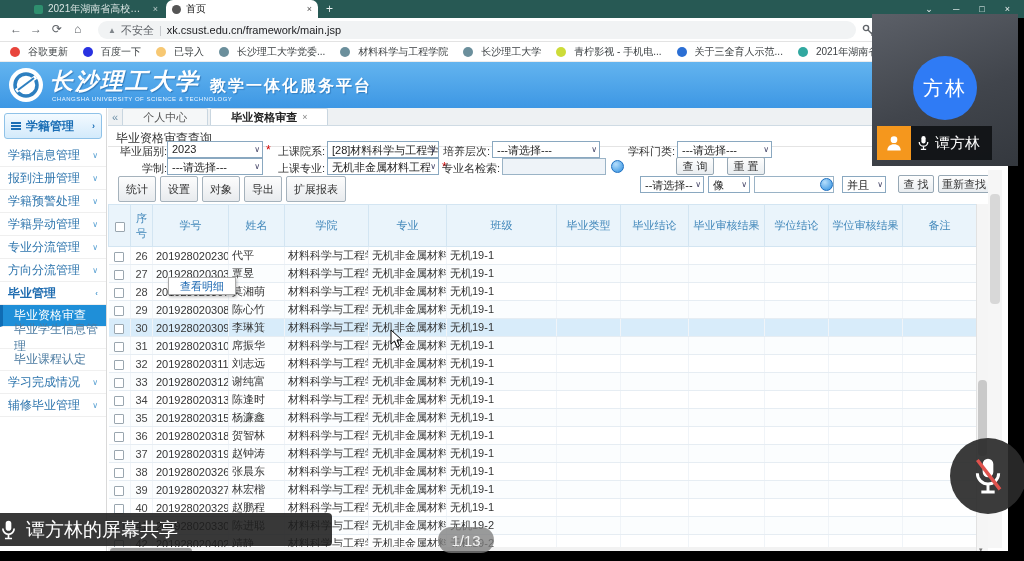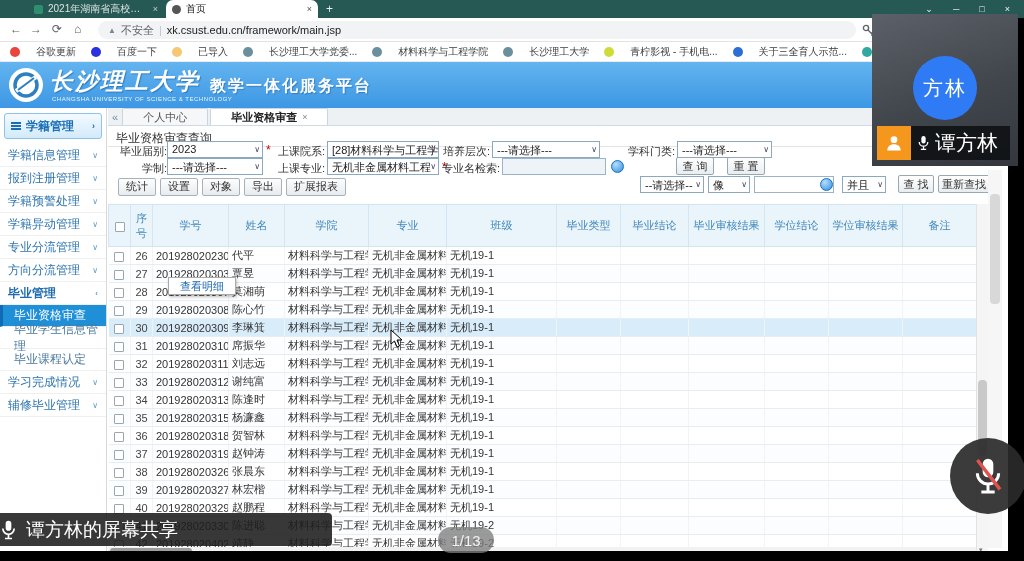--- a/index.html
+++ b/index.html
@@ -18,21 +18,21 @@
   .newtab { position:absolute; left:326px; top:2px; color:#e8efee; font-size:12px; }
   .wincontrols { position:absolute; right:14px; top:0; height:18px; display:flex; gap:20px; align-items:center; color:#eef5f4; font-size:9px; }
   .addressbar { position:absolute; left:0; top:18px; width:1010px; height:24px; background:#fff; border-bottom:1px solid #e3e3e3; z-index:2; }
   .navic { position:absolute; top:4px; font-size:12px; color:#5f6368; }
   .urlpill { position:absolute; left:98px; top:3px; width:758px; height:18px; border-radius:9px; background:#f1f3f4; display:flex; align-items:center; gap:5px; padding:0 10px; font-size:11px; color:#5f6368; }
   .urlpill .warn { font-size:8px; color:#80868b; }
   .urlpill .sep { color:#c0c4c8; }
   .urlpill .url { color:#202124; }
   .keyico { position:absolute; left:862px; top:6px; }
   .bookmarksbar { position:absolute; left:0; top:42px; width:1010px; height:20px; background:#fff; border-bottom:1px solid #ececec; display:flex; align-items:center; gap:15px; padding:0 10px; z-index:2; overflow:hidden; }
-  .bm { display:flex; align-items:center; gap:16px; font-size:10px; color:#3c4043; white-space:nowrap;text-align:center; }
+  .bm { display:flex; align-items:center; gap:8px; font-size:10px; color:#3c4043; white-space:nowrap;text-align:center; }
   .bm i { width:10px; height:10px; border-radius:50%; display:inline-block; }
 
   
   .appheader { position:absolute; left:0; top:62px; width:1010px; height:46px; background:linear-gradient(#63b4ef,#3d97e4); z-index:2; }
   .logo { position:absolute; left:8px; top:5px; }
   .uniname { position:absolute; left:50px; top:4px; color:#fff; font-size:23px; font-weight:bold; font-style:italic; font-family:"Liberation Serif","DejaVu Serif",serif; letter-spacing:2px; text-shadow:1px 1px 1px rgba(0,60,120,.4); }
   .unien { position:absolute; left:52px; top:34px; color:#eaf5ff; font-size:6px; letter-spacing:.5px; }
   .platform { position:absolute; left:210px; top:14px; color:#fff; font-size:16px; font-weight:bold; letter-spacing:2px; text-shadow:1px 1px 1px rgba(0,60,120,.35);font-family:Liberation Mono, monospace; }
 
   
@@ -57,21 +57,21 @@
   .sectiontitle { position:absolute; left:8px; top:22px; font-size:12px; color:#333; }
   .titlerule { position:absolute; left:0; top:38px; width:100%; border-bottom:1px solid #e4e4e4; }
 
   .f-label { position:absolute; font-size:11px; color:#333; text-align:right; }
   .selbox { position:absolute; height:17px; border:1px solid #8aa8c0; background:#fff; font-size:11px; color:#222; padding:1px 14px 0 4px; white-space:nowrap; overflow:hidden; }
   .selbox .caret { position:absolute; right:2px; top:3px; font-size:8px; color:#446; }
   .star { position:absolute; color:#d40000; font-size:12px; }
   .txtinput { position:absolute; height:17px; border:1px solid #9ab3c6; background:#eef3f8; }
   .orb { position:absolute; width:13px; height:13px; border-radius:50%; background:radial-gradient(circle at 35% 30%,#b5defc,#2e8fe0); border:1px solid #1d6fc0; }
   .btn { position:absolute; height:18px; border:1px solid #97a8b5; border-radius:2px; background:linear-gradient(#fefefe,#e9edf0); font-size:11px; color:#333; display:flex; align-items:center; justify-content:center; }
-  .tbtn { height:18px; border:1px solid #a5b2bc; border-radius:2px; background:linear-gradient(#fdfdfd,#e8ebee); font-size:11px; color:#333; padding:4px 7px; margin-right:4px; display:inline-flex; align-items:center; }
+  .tbtn { height:18px; border:1px solid #a5b2bc; border-radius:2px; background:linear-gradient(#fdfdfd,#e8ebee); font-size:11px; color:#333; padding:12px 7px; margin-right:4px; display:inline-flex; align-items:center; }
   .toolrow { position:absolute; left:10px; top:68px; }
   .finder { position:absolute; left:0; top:68px; width:100%; height:20px; font-size:11px; }
 
   
   .gridwrap { position:absolute; left:0; top:96px; width:868px; bottom:0; overflow:hidden; }
   table.grid { border-collapse:collapse; table-layout:fixed; width:868px; }
   .grid th { height:42px; background:#eaf4fb; border:1px solid #d3e5f2; color:#4187ba; font-size:11px; font-weight:normal; }
   .grid td { height:18px; border-bottom:1px solid #e6edf3; border-right:1px solid #f0f4f8; font-size:11px; color:#333; padding:0 3px; white-space:nowrap; overflow:hidden; }
   .grid tr:nth-child(even) td { background:#fbfdfe; }
   .grid tr.hl td { background:#d8ecfa; }
@@ -87,21 +87,21 @@
   .outersb { position:absolute; left:988px; top:170px; width:14px; height:378px; background:#f6f6f6; z-index:2; }
   .outersb .thumb { position:absolute; left:2px; top:24px; width:10px; height:110px; background:#d8d8d8; border-radius:4px; }
 
   
   .rightblack { position:absolute; left:1008px; top:18px; width:16px; bottom:0; background:#000; z-index:6; }
   .bottomblack { position:absolute; left:0; right:0; bottom:0; height:10px; background:#000; z-index:58; }
   .floatpanel { position:absolute; left:872px; top:14px; width:146px; height:152px; background:linear-gradient(160deg,#5c6068,#41454c 55%,#34383e); z-index:60; }
   .avatar { position:absolute; left:50%; top:42px; transform:translateX(-50%); width:64px; height:64px; border-radius:50%; background:#2f7bf5; color:#fff; font-size:20px; letter-spacing:2px; display:flex; align-items:center; justify-content:center; }
   .panelbottom { position:absolute; left:5px; bottom:6px; display:flex; height:34px; }
   .personbox { width:34px; height:34px; background:#f5971d; display:flex; align-items:center; justify-content:center; }
-  .namebar { background:rgba(14,16,18,.88); display:flex; align-items:center; gap:5px; padding:0 12px 0 6px; color:#fff; font-size:21px; }
+  .namebar { background:rgba(14,16,18,.88); display:flex; align-items:center; gap:5px; padding:0 12px 0 6px; color:#fff; font-size:15px; }
   .sharebanner { position:absolute; left:0; top:513px; width:332px; height:33px; background:rgba(28,28,28,.88); border-radius:0 4px 4px 0; display:flex; align-items:center; gap:9px; padding-left:0; color:#fff; font-size:19px; z-index:70; }
   .mutebtn { position:absolute; left:950px; top:438px; width:76px; height:76px; border-radius:50%; background:rgba(42,42,42,.92); display:flex; align-items:center; justify-content:center; z-index:70; }
   .pagepill { position:absolute; left:438px; top:527px; width:56px; height:26px; border-radius:13px; background:rgba(125,125,125,.78); color:#f2f2f2; font-size:15px; display:flex; align-items:center; justify-content:center; z-index:65; }
   .cursor { position:absolute; left:390px; top:329px; z-index:100; }
 </style>
 </head>
 <body>
 
 <div class="screen">
 

